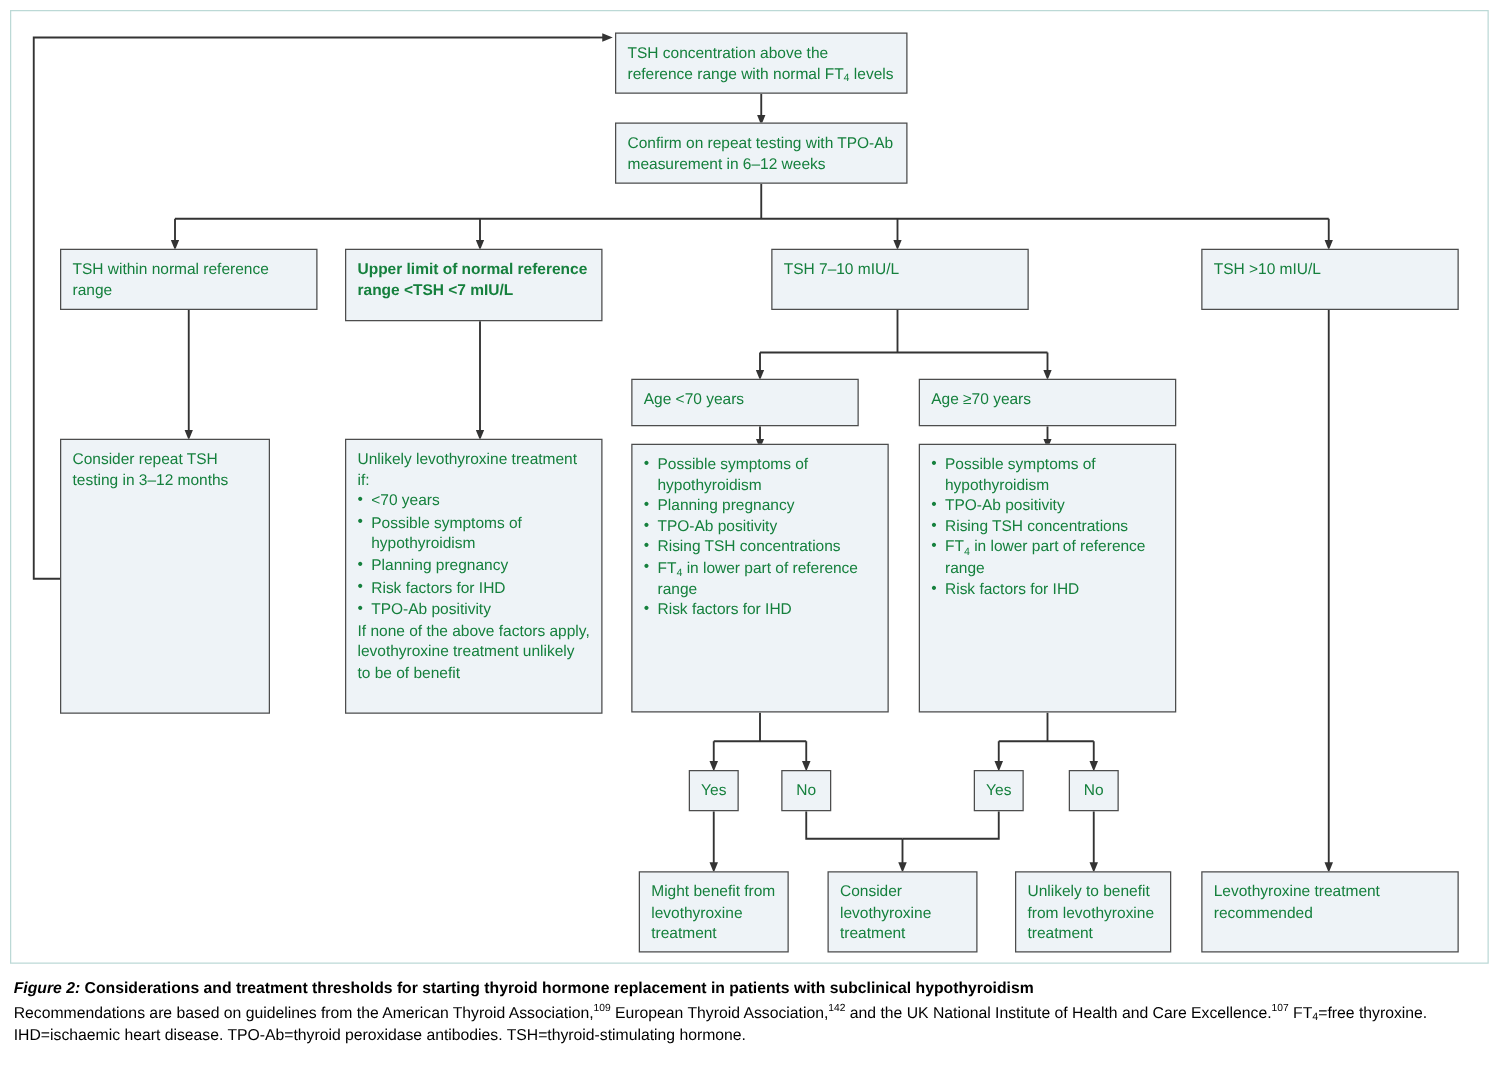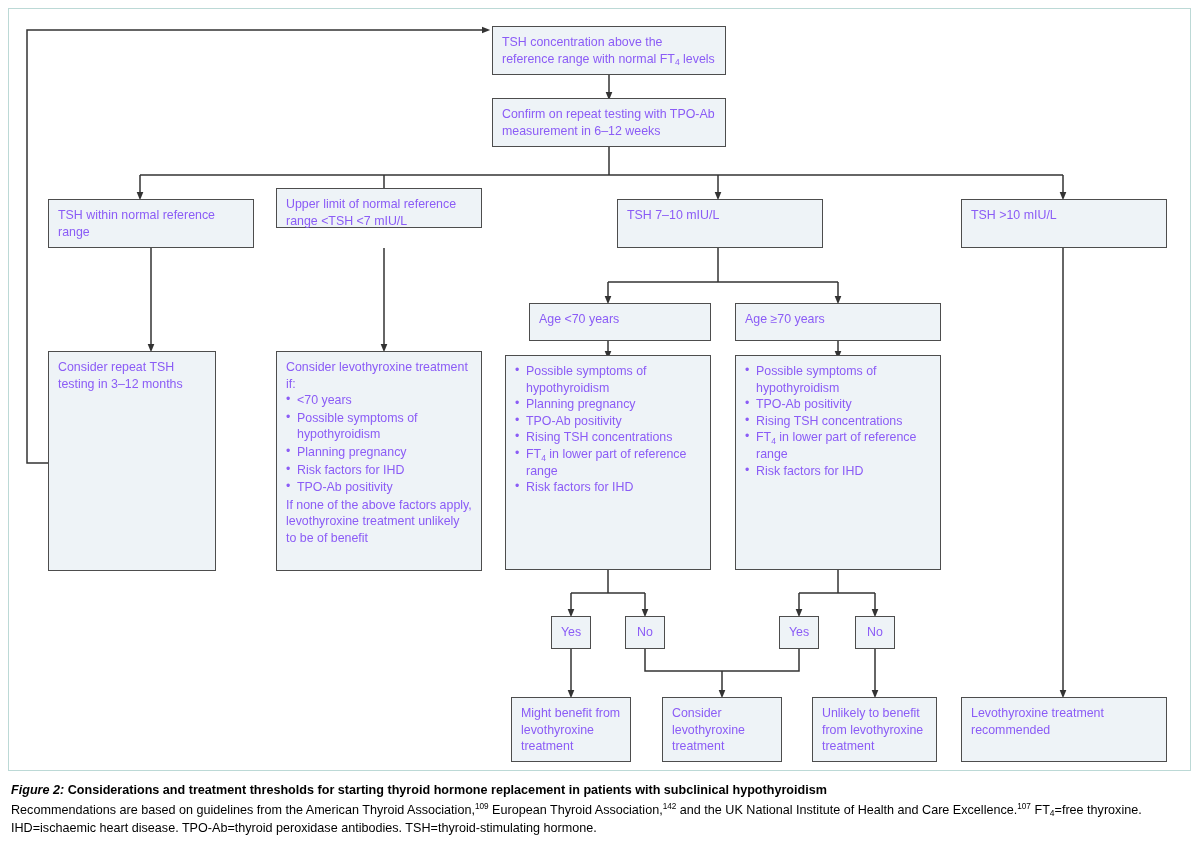--- a/index.html
+++ b/index.html
@@ -24,21 +24,21 @@
 
   
   .node{
     position:absolute;
     background:#eef3f7;
     border:1.6px solid #4d4d4d;
     box-sizing:border-box;
     padding:7px 9px 6px 9px;
     font-size:12.4px;
     line-height:1.34;
-    color:#8b5cf6;
+    color:#15803d;
   }
   .node.small{
     padding:4px 6px;
     font-size:12.4px;
     text-align:center;
     display:flex;align-items:center;justify-content:center;
   }
   .node p{margin:0;}
   ul{margin:0;padding:0;list-style:none;}
   li{
@@ -131,34 +131,34 @@
     </span>
   </div>
 
   <div class="node" style="left:492px;top:98px;width:234px;height:49px;">
     <span>Confirm on repeat testing with TPO-Ab</span>
     <span>measurement in 6–12 weeks</span>
   </div>
 
   <div class="node" style="left:48px;top:199px;width:206px;height:49px;">TSH within normal reference range</div>
 
-  <div class="node" style="left:276px;top:188px;width:206px;height:40px;">Upper limit of normal reference range &lt;TSH &lt;7 mIU/L</div>
+  <div class="node" style="left:276px;top:199px;width:206px;height:58px;font-weight:bold;">Upper limit of normal reference range &lt;TSH &lt;7 mIU/L</div>
 
   <div class="node" style="left:617px;top:199px;width:206px;height:49px;">TSH 7–10 mIU/L</div>
 
   <div class="node" style="left:961px;top:199px;width:206px;height:49px;">TSH &gt;10 mIU/L</div>
 
-  <div class="node" style="left:529px;top:303px;width:182px;height:38px;">Age &lt;70 years</div>
+  <div class="node" style="left:505px;top:303px;width:182px;height:38px;">Age &lt;70 years</div>
 
   <div class="node" style="left:735px;top:303px;width:206px;height:38px;">Age ≥70 years</div>
 
   <div class="node" style="left:48px;top:351px;width:168px;height:220px;">Consider repeat TSH testing in 3–12 months</div>
 
   <div class="node" style="left:276px;top:351px;width:206px;height:220px;">
-    <p>Consider levothyroxine treatment if:</p>
+    <p>Unlikely levothyroxine treatment if:</p>
     <ul>
       <li>&lt;70 years</li>
       <li>Possible symptoms of hypothyroidism</li>
       <li>Planning pregnancy</li>
       <li>Risk factors for IHD</li>
       <li>TPO-Ab positivity</li>
     </ul>
     <p>If none of the above factors apply, levothyroxine treatment unlikely to be of benefit</p>
   </div>
 

